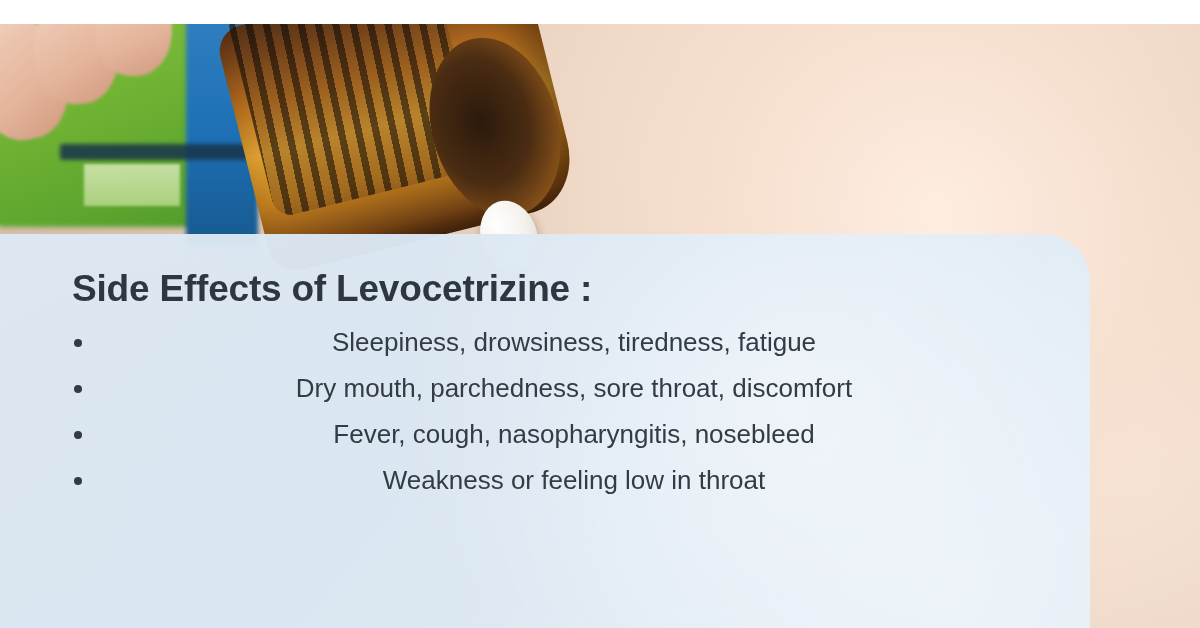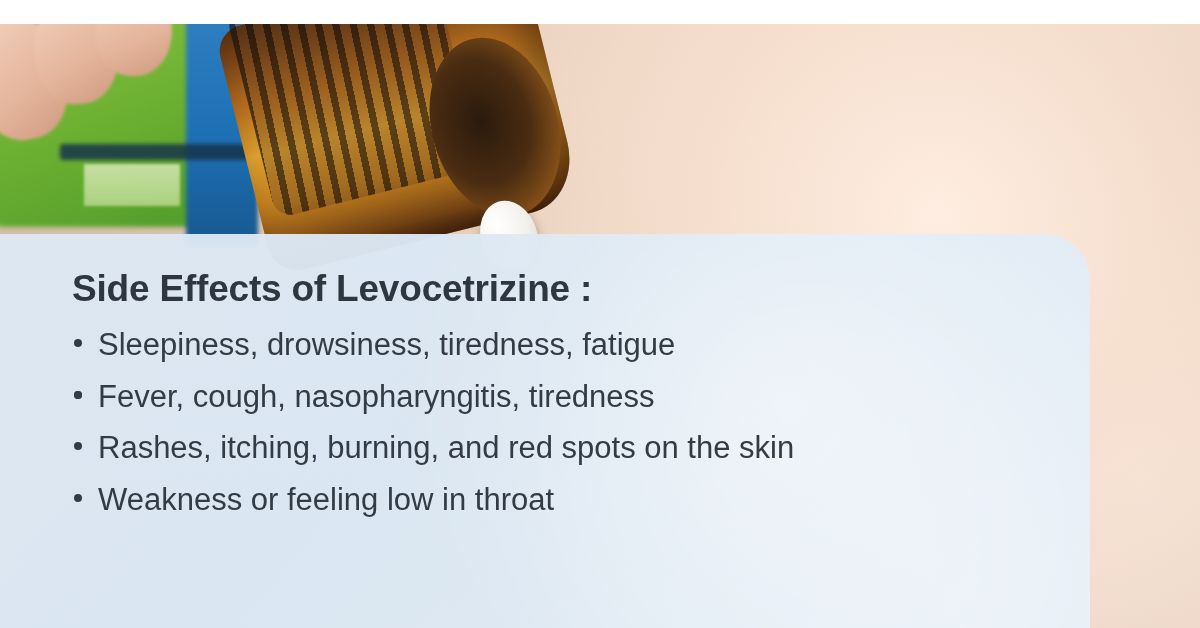--- a/index.html
+++ b/index.html
@@ -184,23 +184,24 @@
 
   ul.effects {
     list-style: none;
     margin: 0;
     padding: 0;
   }
   ul.effects li {
     position: relative;
     padding-left: 26px;
     margin: 0 0 17px 0;
-    font-size: 31px;
+    font-size: 26px;
     line-height: 1.12;
     color: #333b44;
+    text-align: center;
   }
   ul.effects li .bullet {
     position: absolute;
     left: 2px;
     top: 11px;
     width: 8px;
     height: 8px;
     border-radius: 50%;
     background: #333b44;
   }
@@ -230,28 +231,25 @@
   <div class="content">
     <h1 class="title">Side Effects of Levocetrizine :</h1>
 
     <ul class="effects">
       <li>
         <span class="bullet"></span>
         <span>Sleepiness, drowsiness, tiredness, fatigue</span>
       </li>
       <li>
         <span class="bullet"></span>
-      </li>
-      <li>
-        <span class="bullet"></span>
-        <span>Fever, cough, nasopharyngitis, tiredness</span>
-      </li>
-      <li>
-        <span class="bullet"></span>
-        <span>Rashes, itching, burning, and red spots on the skin</span>
+        <span>Dry mouth, parchedness, sore throat, discomfort</span>
+      </li>
+      <li>
+        <span class="bullet"></span>
+        <span>Fever, cough, nasopharyngitis, nosebleed</span>
       </li>
       <li>
         <span class="bullet"></span>
         <span>Weakness or feeling low in throat</span>
       </li>
     </ul>
   </div>
 
 </div>
 

